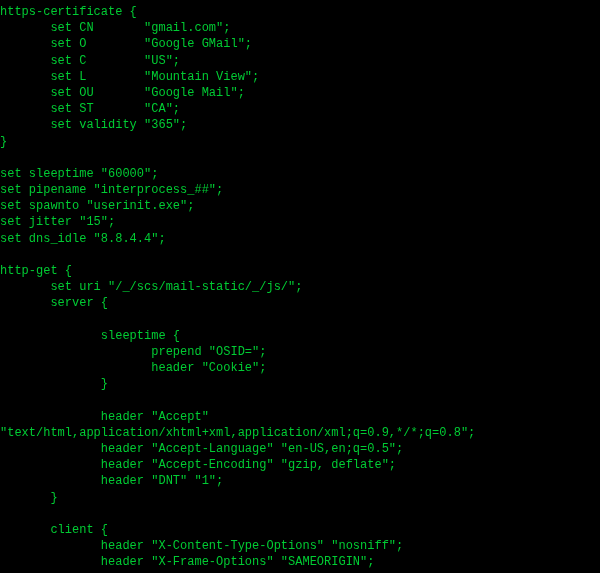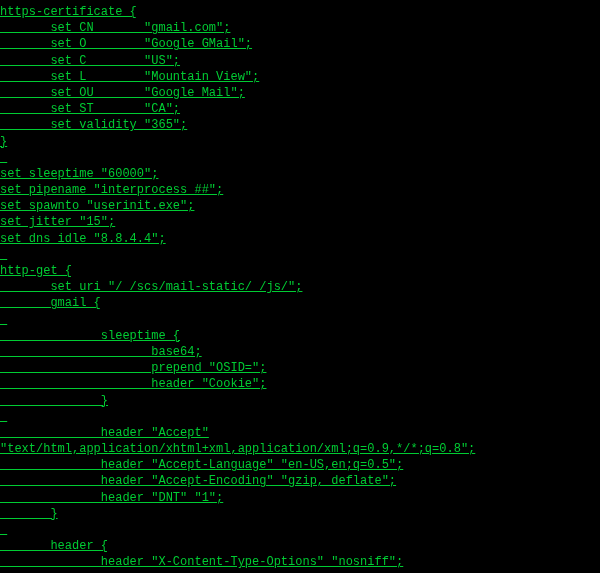--- a/index.html
+++ b/index.html
@@ -9,21 +9,20 @@
       font-size: 12px;
       line-height: 1.35;
       margin: 0;
       padding: 4px 0 0 0;
       width: 600px;
       height: 573px;
       overflow: hidden;
     }
     .line {
       white-space: pre;
-      text-decoration: underline;
     }
   </style>
 </head>
 <body>
 
 <div id="code-container">
     <div class="line">https-certificate {</div>
     <div class="line">       set CN       "gmail.com";</div>
     <div class="line">       set O        "Google GMail";</div>
     <div class="line">       set C        "US";</div>
@@ -34,31 +33,30 @@
     <div class="line">}</div>
     <div class="line"> </div>
     <div class="line">set sleeptime "60000";</div>
     <div class="line">set pipename "interprocess_##";</div>
     <div class="line">set spawnto "userinit.exe";</div>
     <div class="line">set jitter "15";</div>
     <div class="line">set dns_idle "8.8.4.4";</div>
     <div class="line"> </div>
     <div class="line">http-get {</div>
     <div class="line">       set uri "/_/scs/mail-static/_/js/";</div>
-    <div class="line">       gmail {</div>
+    <div class="line">       server {</div>
     <div class="line"> </div>
     <div class="line">              sleeptime {</div>
-    <div class="line">                     base64;</div>
     <div class="line">                     prepend "OSID=";</div>
     <div class="line">                     header "Cookie";</div>
     <div class="line">              }</div>
     <div class="line"> </div>
     <div class="line">              header "Accept"</div>
     <div class="line">"text/html,application/xhtml+xml,application/xml;q=0.9,*/*;q=0.8";</div>
     <div class="line">              header "Accept-Language" "en-US,en;q=0.5";</div>
     <div class="line">              header "Accept-Encoding" "gzip, deflate";</div>
     <div class="line">              header "DNT" "1";</div>
     <div class="line">       }</div>
     <div class="line"> </div>
-    <div class="line">       header {</div>
+    <div class="line">       client {</div>
     <div class="line">              header "X-Content-Type-Options" "nosniff";</div>
     <div class="line">              header "X-Frame-Options" "SAMEORIGIN";</div>
   </div>
 
 </body></html>

